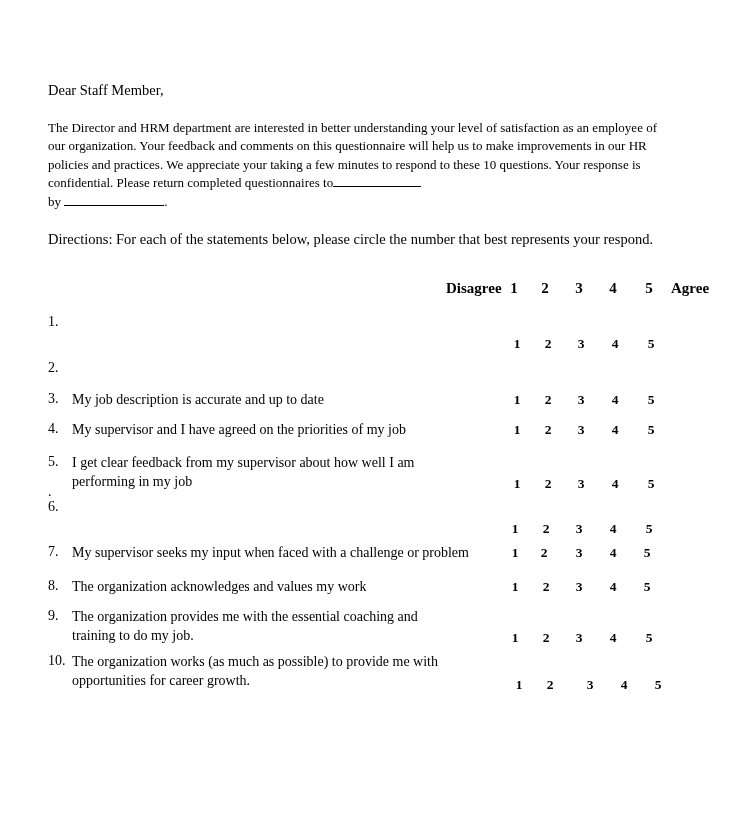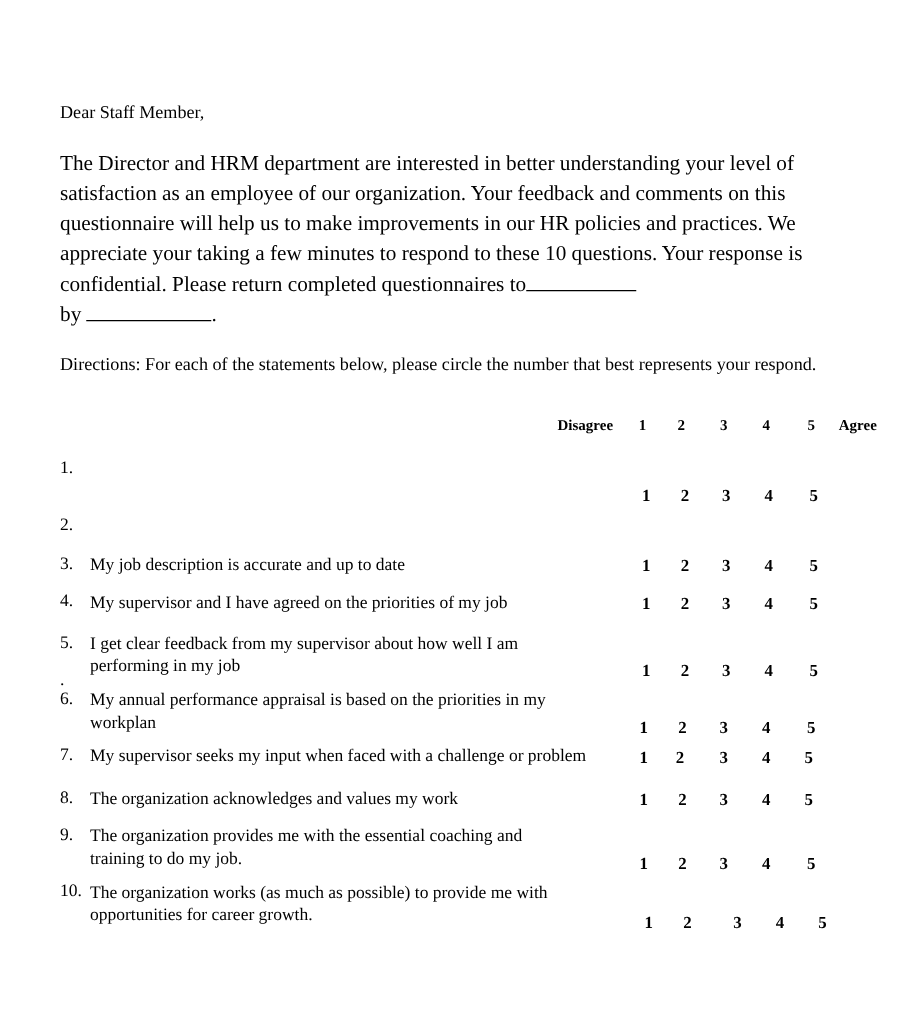--- a/index.html
+++ b/index.html
@@ -26,21 +26,21 @@
     font-weight: bold;
     font-size: 13.5px;
     letter-spacing: 0.2px;
     margin: 8px 0 0 0;
   }
   .salutation {
     font-size: 14.5px;
     margin-top: 38px;
   }
   .intro {
-    font-size: 17px;
+    font-size: 13px;
     line-height: 1.42;
     margin-top: 20px;
     text-align: left;
     width: 622px;
   }
   .blank-line {
     display: inline-block;
     border-bottom: 1px solid #000;
     width: 88px;
     vertical-align: baseline;
@@ -58,21 +58,21 @@
     margin-top: 22px;
   }
   .directions {
     font-size: 14.5px;
     margin-top: 20px;
   }
   .scale-header {
     position: relative;
     height: 22px;
     margin-top: 32px;
-    font-size: 12px;
+    font-size: 15px;
     font-weight: bold;
   }
   .scale-header .lab-disagree {
     position: absolute;
     left: 398px;
     top: 0;
   }
   .scale-header .lab-agree {
     position: absolute;
     left: 623px;
@@ -199,21 +199,20 @@
         <span style="left:31px">2</span>
         <span style="left:64px">3</span>
         <span style="left:98px">4</span>
         <span style="left:134px">5</span>
       </span>
       <span class="stray-dot" style="top:30px;left:0px">.</span>
     </div>
 
     <div class="q-row" style="height:45px">
       <span class="q-num">6.</span>
-      <span class="q-text" style="left:24px">My annual performance appraisal is based on the priorities in my workplan</span>
       <span class="q-scale" style="top:22px;left:460px">
         <span style="left:0px">1</span>
         <span style="left:31px">2</span>
         <span style="left:64px">3</span>
         <span style="left:98px">4</span>
         <span style="left:134px">5</span>
       </span>
     </div>
 
     <div class="q-row" style="height:34px">

